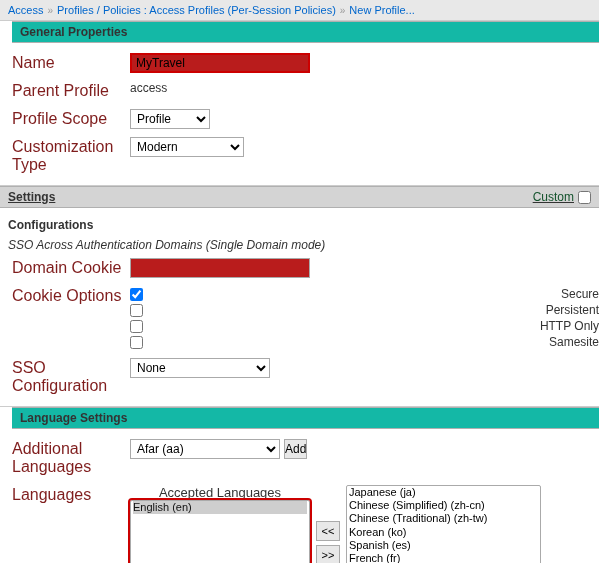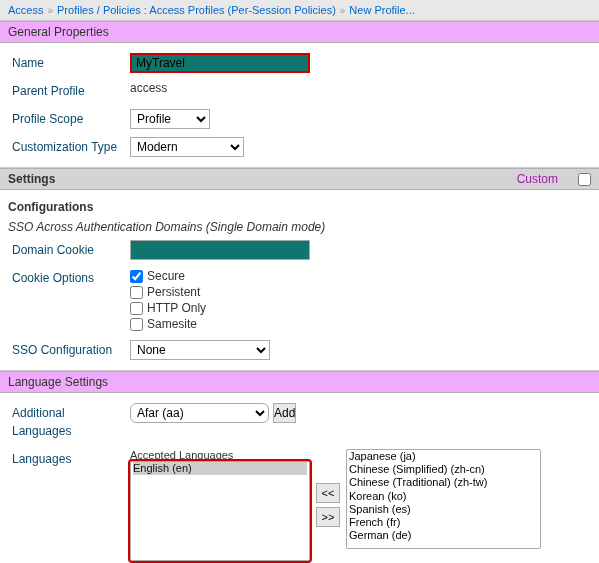--- a/index.html
+++ b/index.html
@@ -30,80 +30,81 @@
     .breadcrumb-link {
       color: #0066cc;
       text-decoration: none;
     }
     .breadcrumb-current {
       color: #0066cc;
     }
 
     
     .section-header {
-      background: #f0abfc;
+      background: #14b8a6;
       padding: 3px 8px;
-      font-weight: normal;
+      font-weight: bold;
       font-size: 12px;
       border-top: 1px solid #b0b0b0;
       border-bottom: 1px solid #b0b0b0;
+      margin-left: 12px;
     }
 
     .section-content {
       padding: 6px 0;
     }
 
     
     .form-row {
       display: flex;
       align-items: flex-start;
       padding: 3px 0;
       min-height: 22px;
     }
 
     .form-label {
       width: 130px;
       min-width: 130px;
       padding: 2px 8px 2px 12px;
-      color: #0c4a6e;
-      font-size: 12px;
+      color: #7f1d1d;
+      font-size: 16px;
       line-height: 18px;
     }
 
     .form-value {
       flex: 1;
       padding: 1px 0;
     }
 
     
     input[type="text"] {
       height: 20px;
       padding: 1px 4px;
       font-size: 12px;
       border: 1px solid #aaa;
-      background: #0f766e;
+      background: #b91c1c;
     }
 
     select {
       height: 20px;
       padding: 0 2px;
       font-size: 12px;
       border: 1px solid #aaa;
       background: #fff;
     }
 
     
     .highlight-border {
       border: 2px solid #cc0000 !important;
     }
 
     .custom-label {
       font-size: 12px;
-      margin-right: 16px;
-      color: #a21caf;
+      margin-right: 0;
+      color: #14532d;
     }
 
     
     .sub-section-header {
       padding: 4px 8px;
       font-weight: bold;
       font-size: 12px;
       color: #333;
     }
 
@@ -114,30 +115,31 @@
       color: #333;
     }
 
     
     .checkbox-row {
       display: flex;
       align-items: center;
       gap: 4px;
       padding: 1px 0;
       font-size: 12px;
+      justify-content: space-between;
     }
 
     .lang-list-container {
       display: flex;
       flex-direction: column;
     }
 
     .lang-list-label {
-      font-size: 11px;
-      text-align: left;
+      font-size: 13px;
+      text-align: center;
       margin-bottom: 0;
       color: #333;
     }
 
     .lang-list {
       border: 1px solid #aaa;
       background: #fff;
       width: 180px;
       height: 100px;
       overflow-y: auto;
@@ -238,21 +240,21 @@
       <select style="width:114px;">
         <option>Modern</option>
         <option>Standard</option>
       </select>
     </div>
   </div>
 </div>
 
 <hr class="divider">
 
-<div style="display:flex; align-items:center; justify-content:space-between; background:#d4d4d4; padding:3px 8px; border-top:1px solid #b0b0b0; border-bottom:1px solid #b0b0b0;">
+<div style="display:flex; align-items:center; justify-content:space-between; background:#d4d4d4; padding:3px 8px; border-top:1px solid #b0b0b0; border-bottom:1px solid #b0b0b0;text-decoration:underline;">
   <span style="font-weight:bold; font-size:12px;">Settings</span>
   <div style="display:flex; align-items:center; gap:4px;">
     <span class="custom-label">Custom</span>
     <input type="checkbox" style="">
   </div>
 </div>
 
 <div class="section-content">
   <div class="sub-section-header">Configurations</div>
   <div class="sub-sub-header">SSO Across Authentication Domains (Single Domain mode)</div>
@@ -297,21 +299,21 @@
 </div>
 
 <hr class="divider">
 
 <div class="section-header">Language Settings</div>
 <div class="section-content">
 
   <div class="form-row">
     <div class="form-label">Additional Languages</div>
     <div class="form-value" style="display:flex; align-items:center; gap:4px;">
-      <select style="width:139px;border-radius:6px;">
+      <select style="width:150px;">
         <option>Afar (aa)</option>
         <option>Abkhazian (ab)</option>
         <option>Afrikaans (af)</option>
       </select>
       <button class="add-btn">Add</button>
     </div>
   </div>
 
   <div class="form-row" style="align-items:flex-start;">
     <div class="form-label">Languages</div>

